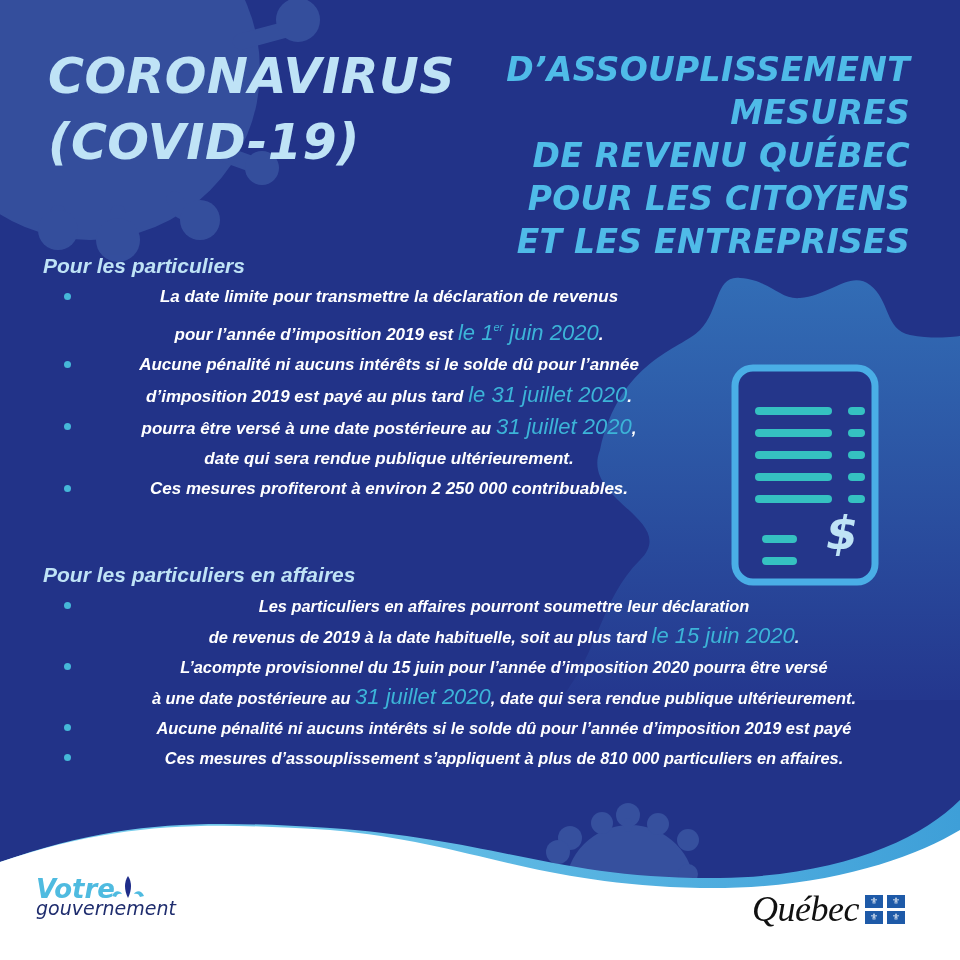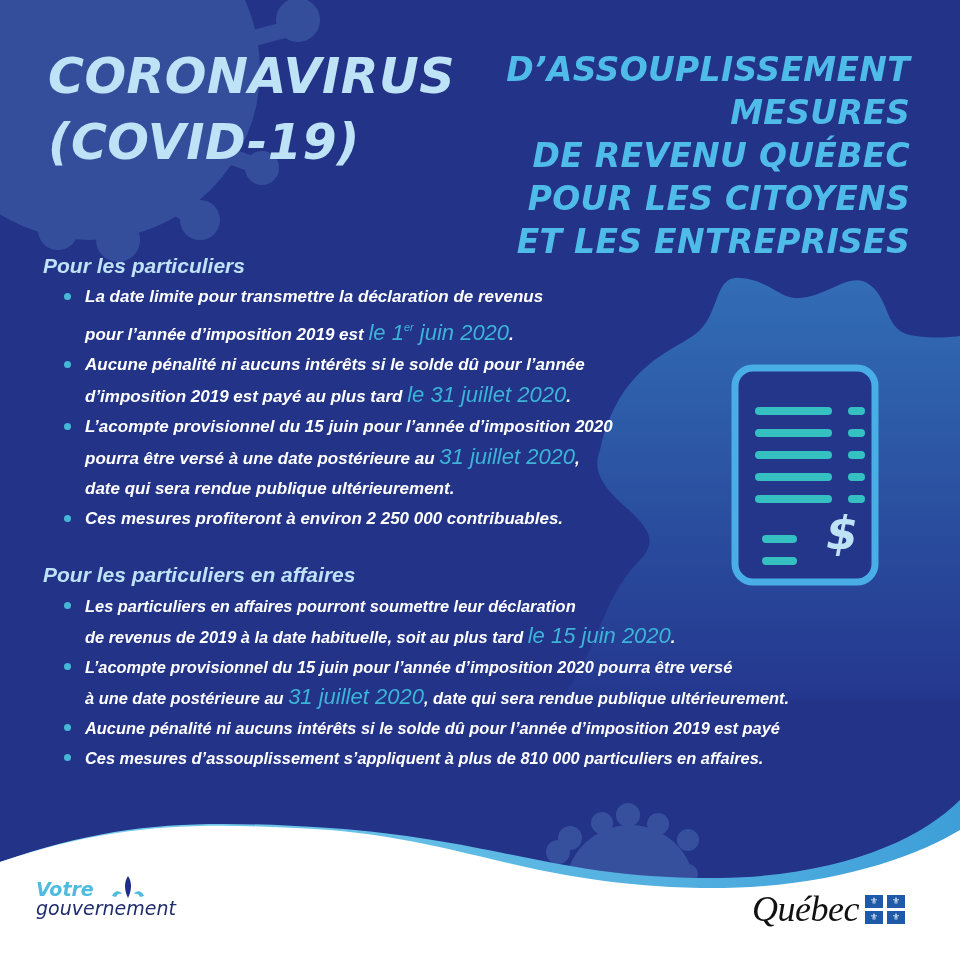--- a/index.html
+++ b/index.html
@@ -31,32 +31,32 @@
   .section ul { list-style: none; margin: 0; padding: 0; }
   .section li {
     position: relative; padding-left: 22px; color: #ffffff;
     font-family: "Liberation Sans", sans-serif; font-weight: bold;
     font-size: 17px; line-height: 30px;
   }
   .section li .bullet {
     position: absolute; left: 21px; top: 11px; width: 7px; height: 7px;
     border-radius: 50%; background: #45b8d8;
   }
-  .section li .txt { display: block; padding-left: 20px; }
+  .section li .txt { display: block; padding-left: 20px; text-align: center; }
   .hl { color: #3cb4d8; font-weight: normal; font-size: 22px; }
   .hl sup { font-size: 11px; vertical-align: 9px; }
 
   .s1 { top: 254px; width: 650px; }
   .s1 h2 { margin-bottom: 4px; }
   .s2 { top: 563px; width: 880px; }
   .s2 h2 { margin-bottom: 4px; }
   .s2 li { font-size: 16.4px; }
 
   .logo-left { position: absolute; left: 36px; top: 880px; }
-  .logo-left .votre { color: #4fbbe0; font-weight: bold; font-size: 19px; line-height: 18px; font-family: "DejaVu Sans", sans-serif; }
+  .logo-left .votre { color: #4fbbe0; font-weight: bold; font-size: 26px; line-height: 18px; font-family: "DejaVu Sans", sans-serif; }
   .logo-left .gouv { color: #1f2d6e; font-size: 19px; line-height: 20px; font-family: "DejaVu Sans", sans-serif; }
   .logo-left .lys { position: absolute; left: 74px; top: -4px; }
 
   .logo-right { position: absolute; left: 752px; top: 888px; display: flex; align-items: center; }
   .logo-right .qc { font-family: "Liberation Serif", serif; font-size: 36px; color: #111111; letter-spacing: -0.5px; }
   .logo-right .flag { margin-left: 6px; display: grid; grid-template-columns: 18px 18px; grid-gap: 3px 4px; }
   .logo-right .flag span { width: 18px; height: 13px; background: #1e5aa8; display: flex; align-items: center; justify-content: center; color: #fff; font-size: 9px; line-height: 1; }
 
   .receipt { position: absolute; left: 730px; top: 363px; width: 150px; height: 224px; }
 </style>
@@ -149,21 +149,20 @@
         <span class="txt">La date limite pour transmettre la déclaration de revenus</span>
         <span class="txt"><span>pour l’année d’imposition 2019 est </span><span class="hl"><span>le 1</span><sup>er</sup><span> juin 2020</span></span><span>.</span></span>
       </li>
       <li>
         <span class="bullet"></span>
         <span class="txt">Aucune pénalité ni aucuns intérêts si le solde dû pour l’année</span>
         <span class="txt"><span>d’imposition 2019 est payé au plus tard </span><span class="hl">le 31 juillet 2020</span><span>.</span></span>
       </li>
       <li>
         <span class="bullet"></span>
-        <span class="txt">L’acompte provisionnel du 15 juin pour l’année d’imposition 2020</span>
         <span class="txt"><span>pourra être versé à une date postérieure au </span><span class="hl">31 juillet 2020</span><span>,</span></span>
         <span class="txt">date qui sera rendue publique ultérieurement.</span>
       </li>
       <li>
         <span class="bullet"></span>
         <span class="txt">Ces mesures profiteront à environ 2 250 000 contribuables.</span>
       </li>
     </ul>
   </div>
 

